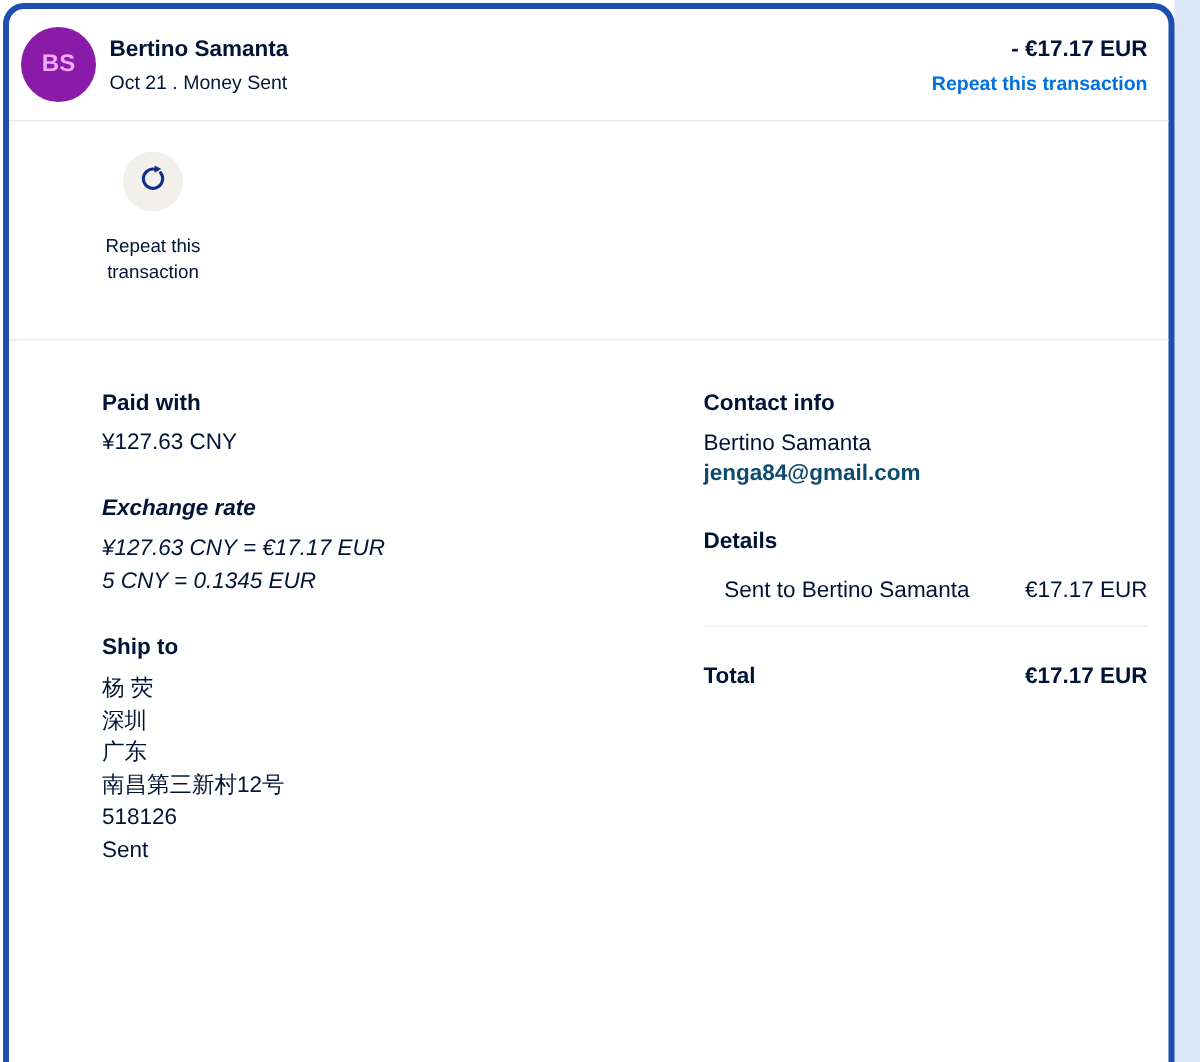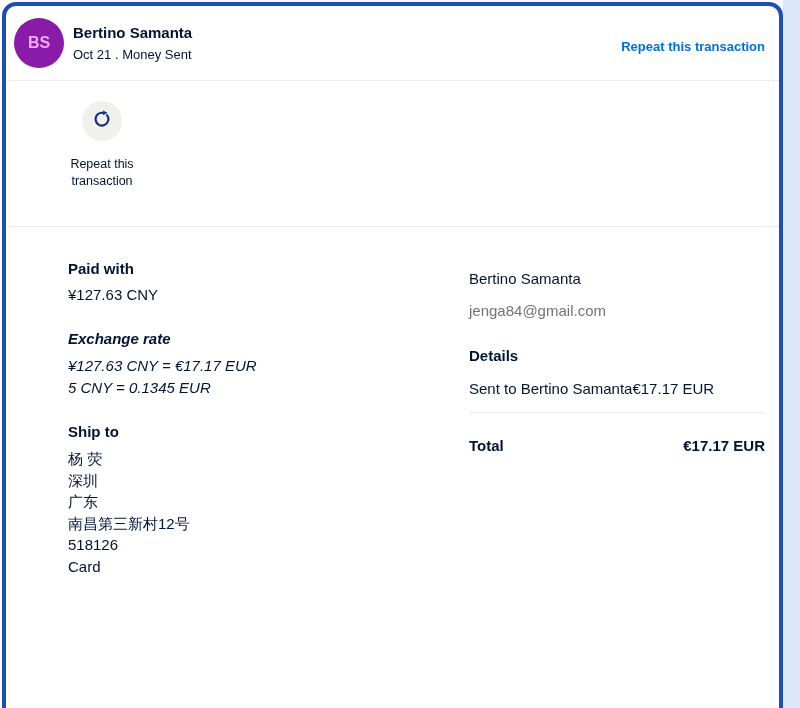--- a/index.html
+++ b/index.html
@@ -46,42 +46,43 @@
   .paid-amount { font-size:15px; }
 
   .exchange-section { margin-top:27px;font-style:italic; }
   .exchange-lines { margin-top:8px; }
   .exchange-lines .body-line { line-height:22px; }
 
   .shipto-section { margin-top:24px; }
   .shipto-lines { margin-top:8px; }
 
   .contact-name { font-size:15px; margin-top:10px; }
-  .contact-email { font-size:15px; color:#737373; margin-top:15px; cursor:pointer; }
+  .contact-email { font-size:15px; color:#0c4a6e; margin-top:3px; cursor:pointer;font-weight:bold; }
   .details-heading { margin-top:28px; }
-  .amount-row { display:flex; justify-content:flex-start;
-                font-size:15px; margin-top:16px; }
+  .amount-row { display:flex; justify-content:flex-end;
+                font-size:15px; margin-top:16px;gap:37px; }
   .row-divider { border-top:1px solid #eeeeee; margin-top:15px; }
   .total-row { display:flex; justify-content:space-between; font-size:15px;
                font-weight:700; margin-top:24px; }
 </style>
 </head>
 <body>
 
 <div class="page-strip"></div>
 
 <div class="card">
 
   <div class="header">
     <div class="avatar">BS</div>
     <div>
       <div class="header-name">Bertino Samanta</div>
       <div class="header-date">Oct 21 . Money Sent</div>
     </div>
     <div class="header-right">
+      <div class="header-amount">- €17.17 EUR</div>
       <div class="header-repeat-link">Repeat this transaction</div>
     </div>
   </div>
 
   <div class="actions">
     <div class="repeat-button">
       <div class="repeat-icon-circle">
         <span>
           <svg width="22" height="22" viewBox="0 0 24 24">
             <path d="M 13.5 5.3 A 7 7 0 1 0 17.5 7.8" fill="none" stroke="#142c8e" stroke-width="2.3" stroke-linecap="round"></path>
@@ -113,29 +114,30 @@
       </div>
 
       <div class="shipto-section">
         <div class="section-heading">Ship to</div>
         <div class="shipto-lines">
           <div class="body-line">杨 荧</div>
           <div class="body-line">深圳</div>
           <div class="body-line">广东</div>
           <div class="body-line">南昌第三新村12号</div>
           <div class="body-line">518126</div>
-          <div class="body-line">Card</div>
+          <div class="body-line">Sent</div>
         </div>
       </div>
 
     </div>
 
     <div>
 
       <div>
+        <div class="section-heading">Contact info</div>
         <div class="contact-name">Bertino Samanta</div>
         <div class="contact-email">jenga84@gmail.com</div>
       </div>
 
       <div>
         <div class="section-heading details-heading">Details</div>
         <div class="amount-row">
           <div>Sent to Bertino Samanta</div>
           <div>€17.17 EUR</div>
         </div>

